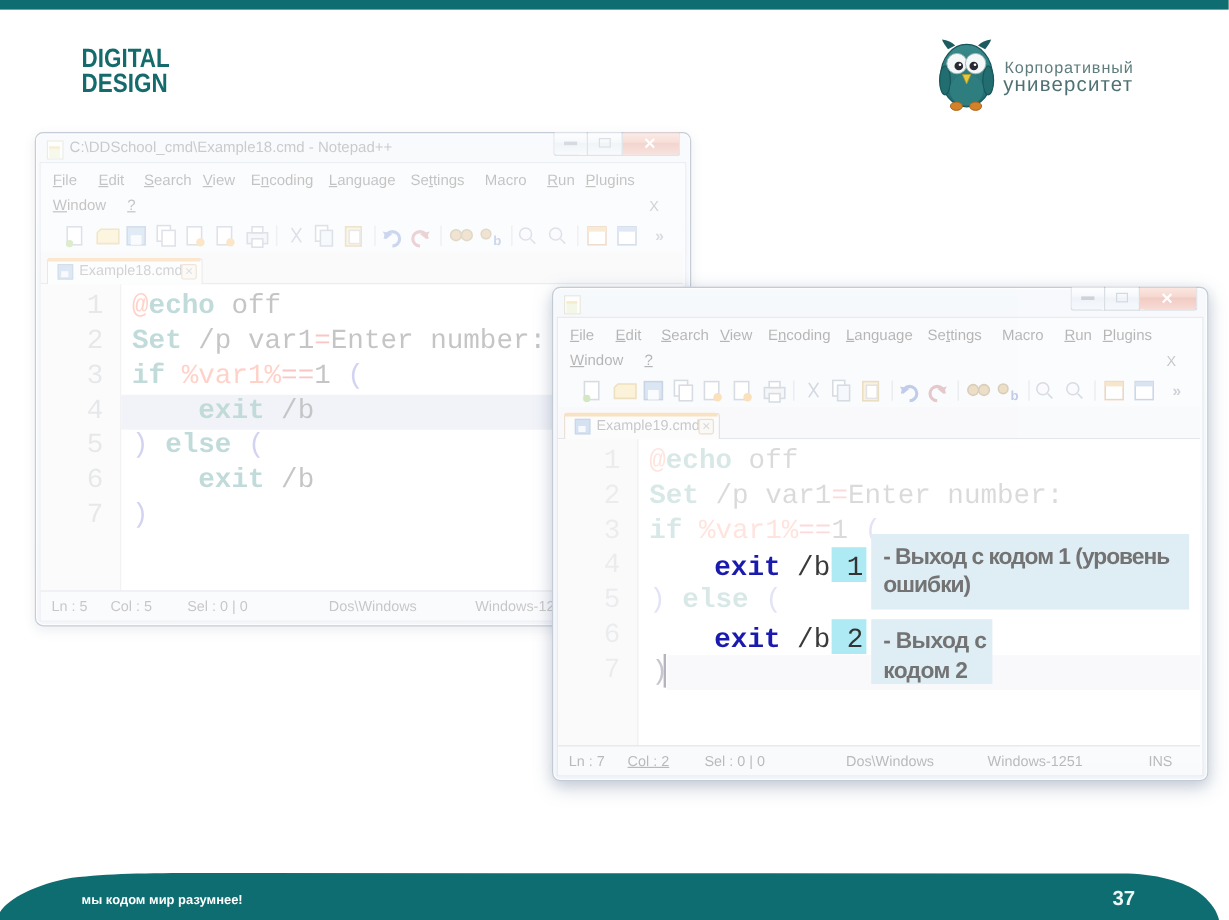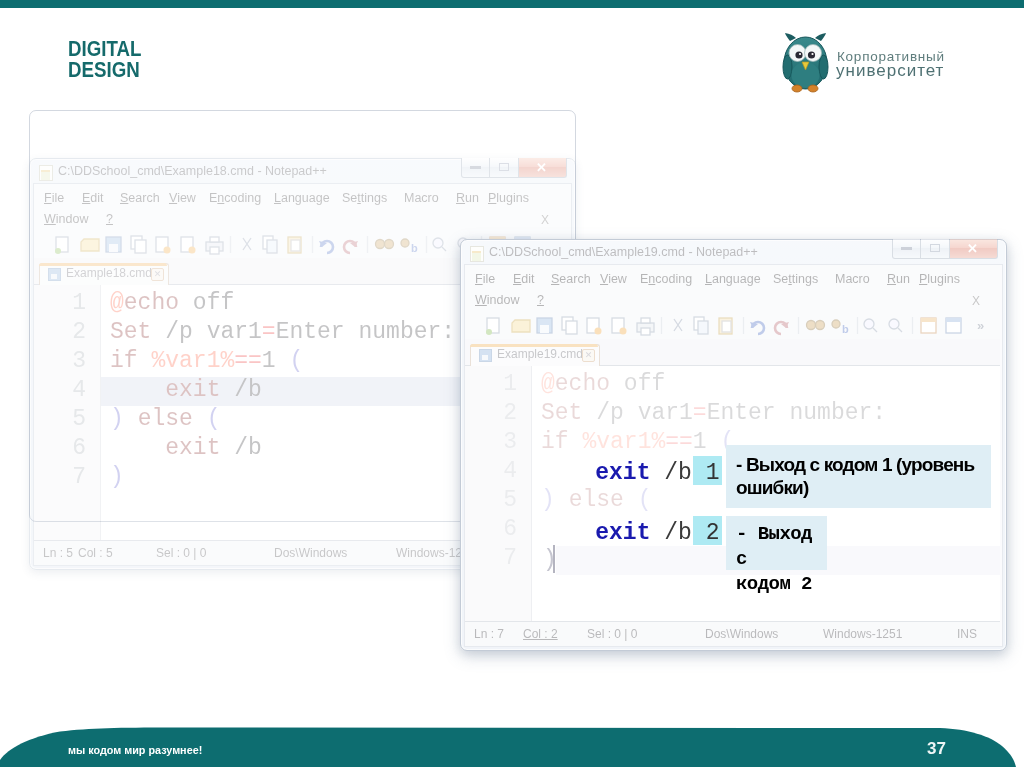--- a/index.html
+++ b/index.html
@@ -44,31 +44,31 @@
 .tab{position:absolute;left:5px;top:5px;width:128px;height:21px;background:#f6f8fb;border:1px solid #c0a489;border-bottom:none;border-radius:3px 3px 0 0;}
 .tab em{position:absolute;left:-1px;top:-1px;width:128px;height:3px;background:#eda742;border-radius:3px 3px 0 0;display:block;}
 .tfloppy{position:absolute;left:8px;top:4px;width:11px;height:11px;background:#7fa8d8;border:1px solid #5c85b8;}
 .tfloppy i{position:absolute;left:2px;top:5px;width:6px;height:5px;background:#e8eef6;display:block;}
 .tname{position:absolute;left:26px;top:2px;font-size:12px;color:#55555e;}
 .tx{position:absolute;left:111px;top:4px;width:11px;height:11px;border:1px solid #c89a6a;border-radius:2px;color:#8a8a96;font-size:9px;line-height:11px;text-align:center;background:#f5ede2;}
 .editor{position:absolute;left:5px;top:127px;width:535px;height:255px;background:#fff;}
 .gutter{position:absolute;left:0;top:0;width:66px;height:255px;background:#f1f2f5;border-right:1px solid #ccd0d8;}
 .ln{position:absolute;left:0;width:52px;text-align:right;font-family:"Liberation Mono",monospace;font-size:23px;line-height:29px;color:#a0a8b0;}
 .cl{position:absolute;left:76px;font-family:"Liberation Mono",monospace;font-size:23px;line-height:29px;white-space:pre;color:#222228;}
-.kw{color:#7f1d1d;font-weight:normal;}
+.kw{color:#0f766e;font-weight:bold;}
 .vr{color:#ff5533;}
 .rd{color:#ee2222;}
 .pn{color:#5555cc;}
 .status{position:absolute;left:5px;top:382px;width:535px;height:24px;background:#eef1f5;border-top:1px solid #a9b2bf;font-size:12px;color:#2a2a30;}
 .status span{position:absolute;top:5px;}
 .hl{position:absolute;left:67px;width:468px;height:29px;background:#ccd2e6;}
 
 .ov{position:absolute;font-family:"Liberation Mono",monospace;font-size:23px;line-height:29px;white-space:pre;}
 
-.note{position:absolute;background:#dfeef5;color:#000000;font-weight:bold;font-size:19px;}
+.note{position:absolute;background:#dfeef5;color:#737373;font-weight:bold;font-size:19px;}
 </style></head>
 <body>
 <div id="topbar" class="abs"></div>
 <div id="dd" class="abs">DIGITAL<br>DESIGN</div>
 <svg class="abs" style="left:782px;top:31px;" width="48" height="62" viewBox="0 0 48 62">
  <defs>
   <linearGradient id="og" x1="0" y1="0" x2="0" y2="1">
    <stop offset="0" stop-color="#3a8a8c"></stop>
         <stop offset="1" stop-color="#1e686c"></stop>
   </linearGradient>
@@ -87,21 +87,21 @@
  <circle cx="30.5" cy="23" r="1.1" fill="#fff"></circle>
  <path d="M20,31 L27,31 L23.5,39 Z" fill="#e8c83c" stroke="#b89a20" stroke-width=".7"></path>
  <ellipse cx="15" cy="57.5" rx="5" ry="3.5" fill="#d4822a" stroke="#a8621a" stroke-width=".8"></ellipse>
  <ellipse cx="31" cy="57.5" rx="5" ry="3.5" fill="#d4822a" stroke="#a8621a" stroke-width=".8"></ellipse>
 </svg>
 <div id="ku1" class="abs">Корпоративный</div>
 <div id="ku2" class="abs">университет</div>
 
 <div class="win" id="win1" style="left:29px;top:110px;">
  <div class="outl"></div>
- <div class="fade" style="opacity:.26;margin-top:48px;">
+ <div class="fade" style="opacity:.26;">
   <div class="frame"></div>
   <div class="client"></div>
   <div class="ticon">
         <i></i>
       </div>
   <div class="ttext">C:\DDSchool_cmd\Example18.cmd - Notepad++</div>
   <div class="btn bmin">
         <b></b>
       </div>
       <div class="btn bmax">
@@ -189,39 +189,38 @@
    <div class="cl" style="top:4px;"><span class="vr">@</span><span class="kw">echo</span> off</div>
    <div class="cl" style="top:33px;"><span class="kw">Set</span> /p var1<span class="rd">=</span>Enter number:</div>
    <div class="cl" style="top:62px;"><span class="kw">if</span> <span class="vr">%var1%</span><span class="rd">==</span>1 <span class="pn">(</span></div>
    <div class="cl" style="top:91px;">    <span class="kw">exit</span> /b</div>
    <div class="cl" style="top:120px;"><span class="pn">)</span> <span class="kw">else</span> <span class="pn">(</span></div>
    <div class="cl" style="top:149px;">    <span class="kw">exit</span> /b</div>
    <div class="cl" style="top:178px;"><span class="pn">)</span></div>
   </div>
   <div class="status">
    <span style="left:9px;">Ln : 5</span>
-        <span style="left:44px;">Col : 5</span>
+        <span style="left:58px;">Col : 5</span>
         <span style="left:122px;">Sel : 0 | 0</span>
    <span style="left:240px;">Dos\Windows</span>
         <span style="left:362px;">Windows-1251</span>
         <span style="left:492px;">INS</span>
   </div>
  </div>
 </div>
 
 <div class="winbg" style="left:460px;top:239px;"></div>
 <div class="win" id="win2" style="left:460px;top:239px;">
  <div class="outl"></div>
  <div class="fade" style="opacity:.32;">
   <div class="frame"></div>
   <div class="client"></div>
   <div class="ticon">
         <i></i>
       </div>
-  <div class="ttext">C:\DDSchool_cmd\Example19.cmd - Notepad++</div>
   <div class="btn bmin">
         <b></b>
       </div>
       <div class="btn bmax">
         <b></b>
       </div>
       <div class="btn bcls">
         <b>✕</b>
       </div>
   <div class="menus">
@@ -320,19 +319,19 @@
 </div>
 
 <div class="abs" style="left:693px;top:456px;width:29px;height:29px;background:#aeeaf3;"></div>
 <div class="abs" style="left:693px;top:516px;width:29px;height:29px;background:#aeeaf3;"></div>
 <div class="ov" style="left:540px;top:459px;color:#3a3a3a;">    <b style="color:#1a1aae;">exit</b> /b<span style="color:#333333;"> 1</span></div>
 <div class="ov" style="left:540px;top:519px;color:#3a3a3a;">    <b style="color:#1a1aae;">exit</b> /b<span style="color:#333333;"> 2</span></div>
 <div class="abs" style="left:556px;top:546px;width:444px;height:29px;background:rgba(90,110,170,.04);"></div>
 <div class="ov" style="left:543px;top:546px;color:#c6c6d0;">)</div>
 <div class="abs" style="left:553px;top:545px;width:2px;height:28px;background:#b4b4c0;"></div>
 <div class="note" style="left:726px;top:445px;width:255px;height:54px;padding:9px 0 0 10px;line-height:22.5px;letter-spacing:-.85px;">- Выход с кодом 1 (уровень<br>ошибки)</div>
-<div class="note" style="left:726px;top:516px;width:91px;height:48px;padding:6px 0 0 10px;line-height:25px;letter-spacing:-.55px;font-family:Liberation Mono, monospace;">- Выход с<br>кодом 2</div>
+<div class="note" style="left:726px;top:516px;width:91px;height:48px;padding:6px 0 0 10px;line-height:25px;letter-spacing:-.55px;">- Выход с<br>кодом 2</div>
 
 <svg class="abs" style="left:0;top:720px;" width="1024" height="47" viewBox="0 0 1024 47">
 <path d="M0,40 C8,28 30,17 60,11.5 C90,8 120,7.5 170,7.5 L940,8 C968,9 990,16 1002,26 C1010,33 1014,39 1016,47 L0,47 Z" fill="#0d6d70"></path>
 </svg>
 <div id="f-text" class="abs">мы кодом мир разумнее!</div>
 <div id="f-num" class="abs">37</div>
 
 </body></html>

